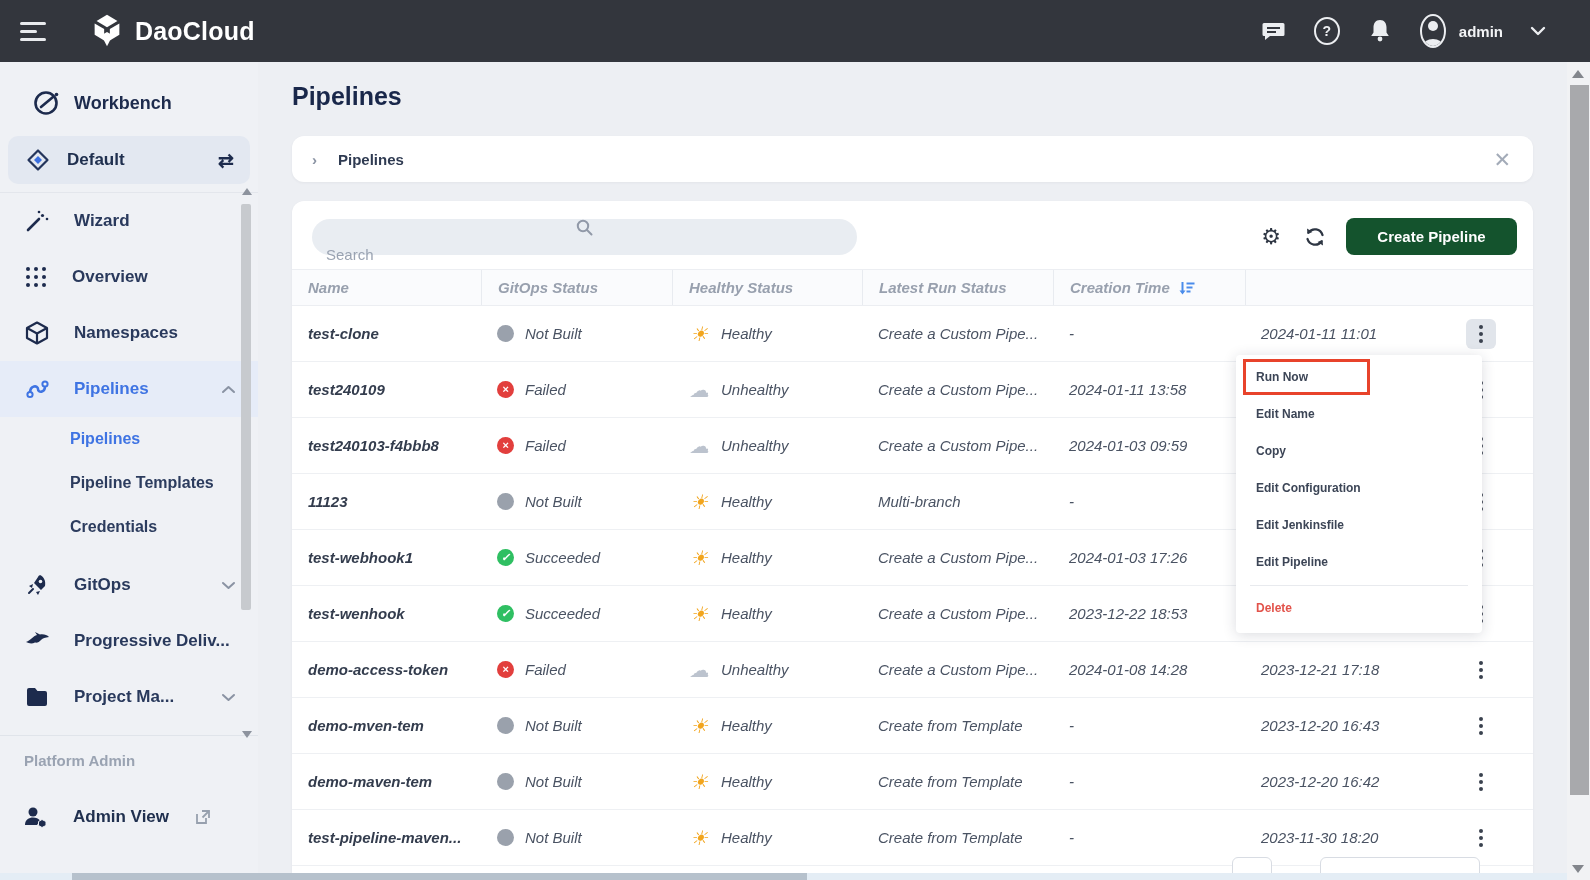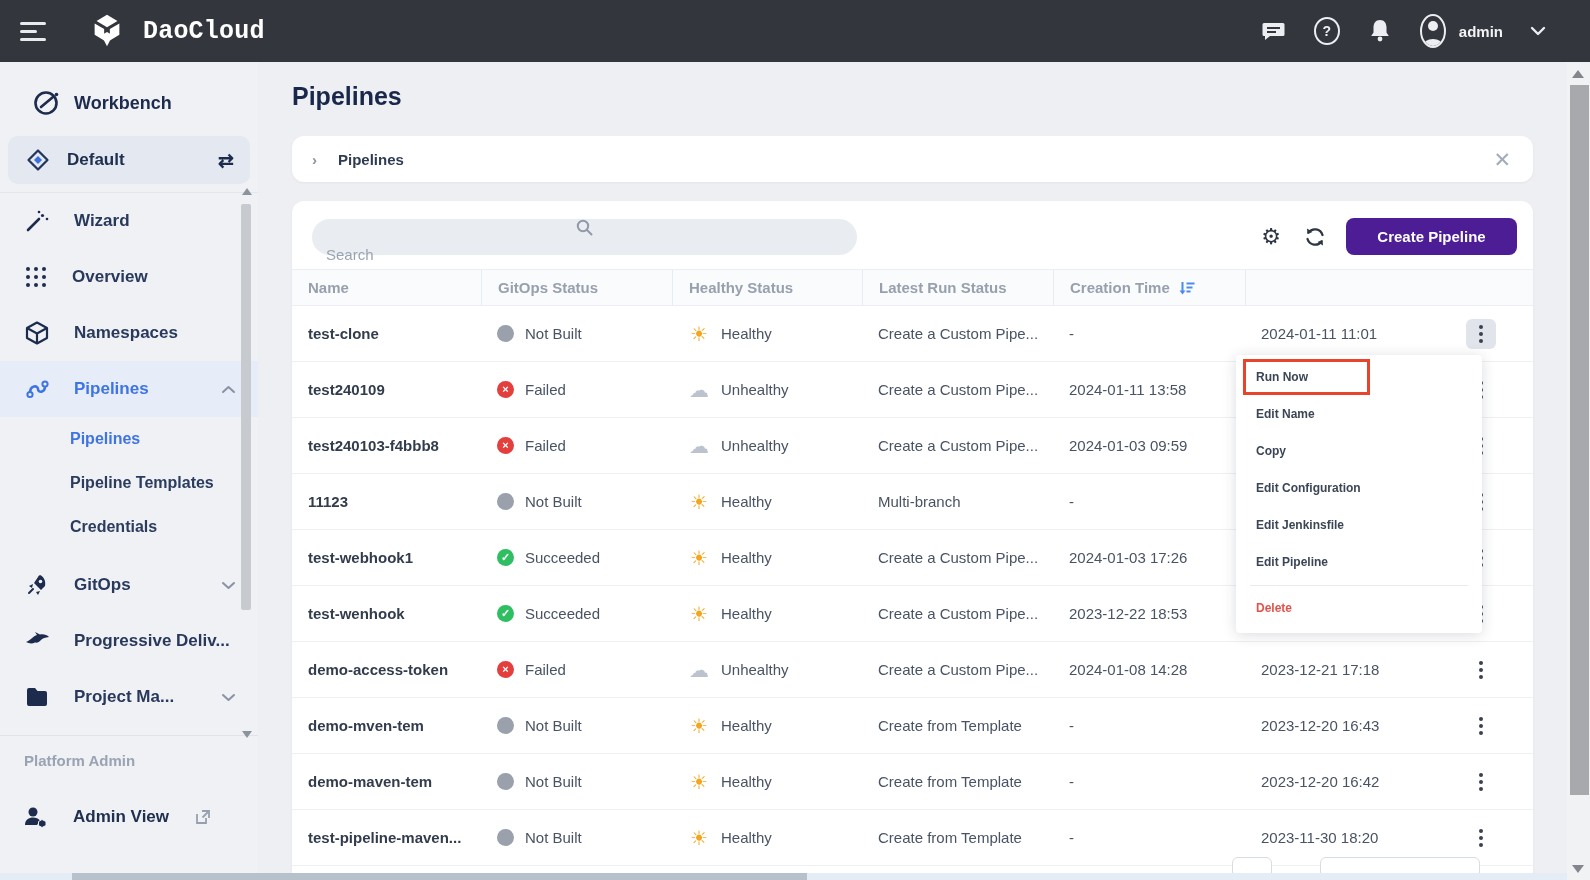--- a/index.html
+++ b/index.html
@@ -9,21 +9,21 @@
     -webkit-font-smoothing:antialiased;
   }
   
   .topbar{position:absolute;top:0;left:0;width:1590px;height:62px;background:#33363d;
     display:flex;align-items:center;color:#fff;z-index:30;}
   .hamburger{margin-left:20px;width:30px;height:22px;display:flex;flex-direction:column;justify-content:center;gap:5px;cursor:pointer;}
   .hamburger span{height:3px;border-radius:2px;background:#e9ebee;}
   .hamburger span:nth-child(1){width:26px;}
   .hamburger span:nth-child(2){width:17px;}
   .hamburger span:nth-child(3){width:26px;}
-  .brand{display:flex;align-items:center;margin-left:38px;gap:17px;font-family:Liberation Mono, monospace;}
+  .brand{display:flex;align-items:center;margin-left:38px;gap:9px;}
   .brand-name{font-size:25px;font-weight:700;letter-spacing:.2px;color:#fff;}
   .topbar-right{margin-left:auto;display:flex;align-items:center;gap:27px;margin-right:44px;}
   .tb-icon{width:26px;height:26px;display:flex;align-items:center;justify-content:center;cursor:pointer;}
   .help-circle{width:24px;height:24px;border:2.5px solid #eceef1;border-radius:50%;
     display:flex;align-items:center;justify-content:center;font-size:14px;font-weight:700;color:#eceef1;}
   .avatar{width:30px;height:30px;border:2.5px solid #eceef1;border-radius:50%;position:relative;overflow:hidden;}
   .avatar .head{position:absolute;top:5px;left:50%;transform:translateX(-50%);width:10px;height:10px;border-radius:50%;background:#eceef1;}
   .avatar .body{position:absolute;bottom:-6px;left:50%;transform:translateX(-50%);width:20px;height:13px;border-radius:50%;background:#eceef1;}
   .user-name{font-size:15px;font-weight:700;color:#f2f3f5;margin-left:-14px;}
   .caret svg{display:block;}
@@ -63,24 +63,24 @@
   .bc-label{font-size:15px;font-weight:700;color:#2f3b52;flex:1;}
   .bc-close{font-size:21px;color:#a3abb8;cursor:pointer;line-height:1;}
   .main-card{margin:19px 34px 0 34px;height:716px;overflow:hidden;}
   .toolbar{display:flex;align-items:center;padding:17px 16px 14px 20px;gap:18px;}
   .search-box{width:545px;height:36px;background:#e9edf2;border-radius:18px;display:flex;align-items:center;padding:0 14px;gap:9px;box-sizing:border-box;flex-direction:column;}
   .search-box input{border:none;outline:none;background:transparent;font-size:15px;color:#3a4354;width:100%;font-family:"Liberation Sans",sans-serif;}
   .search-box input::placeholder{color:#9aa3b2;}
   .toolbar .spacer{flex:1;}
   .tool-btn{width:26px;height:26px;display:flex;align-items:center;justify-content:center;cursor:pointer;color:#2e3643;}
   .gear-glyph{font-size:22px;line-height:1;color:#2e3643;}
-  .create-btn{width:171px;height:37px;border:none;border-radius:8px;background:#4c1d95;color:#fff;font-size:15px;font-weight:600;cursor:pointer;font-family:"Liberation Sans",sans-serif;}
+  .create-btn{width:171px;height:37px;border:none;border-radius:8px;background:#14532d;color:#fff;font-size:15px;font-weight:600;cursor:pointer;font-family:"Liberation Sans",sans-serif;}
   
   .tbl{width:100%;}
-  .tr{display:grid;grid-template-columns:189px 191px 190px 191px 192px 187px 1fr;align-items:center;}
+  .tr{display:grid;grid-template-columns:189px 191px 190px 191px 192px 187px 1fr;align-items:center;font-style:italic;}
   .thead{height:35px;background:#fafbfd;border-top:1px solid #eceef2;border-bottom:1px solid #eceef2;}
   .th{font-size:15px;font-weight:600;color:#98a0ae;padding-left:16px;display:flex;align-items:center;gap:8px;height:35px;box-sizing:border-box;}
   .th + .th{border-left:1px solid #e8ebf0;}
   .trow{height:55px;border-bottom:1px solid #eef0f3;}
   .cell{padding-left:16px;font-size:15px;color:#4a5363;display:flex;align-items:center;gap:11px;overflow:hidden;white-space:nowrap;}
   .cell.name{font-weight:700;color:#333c4d;}
   .dot{width:17px;height:17px;min-width:17px;border-radius:50%;display:inline-flex;align-items:center;justify-content:center;color:#fff;font-size:11px;font-weight:700;line-height:1;}
   .dot.notbuilt{background:#9aa1ac;}
   .dot.failed{background:#e23f3d;}
   .dot.succeeded{background:#2fbf62;}

